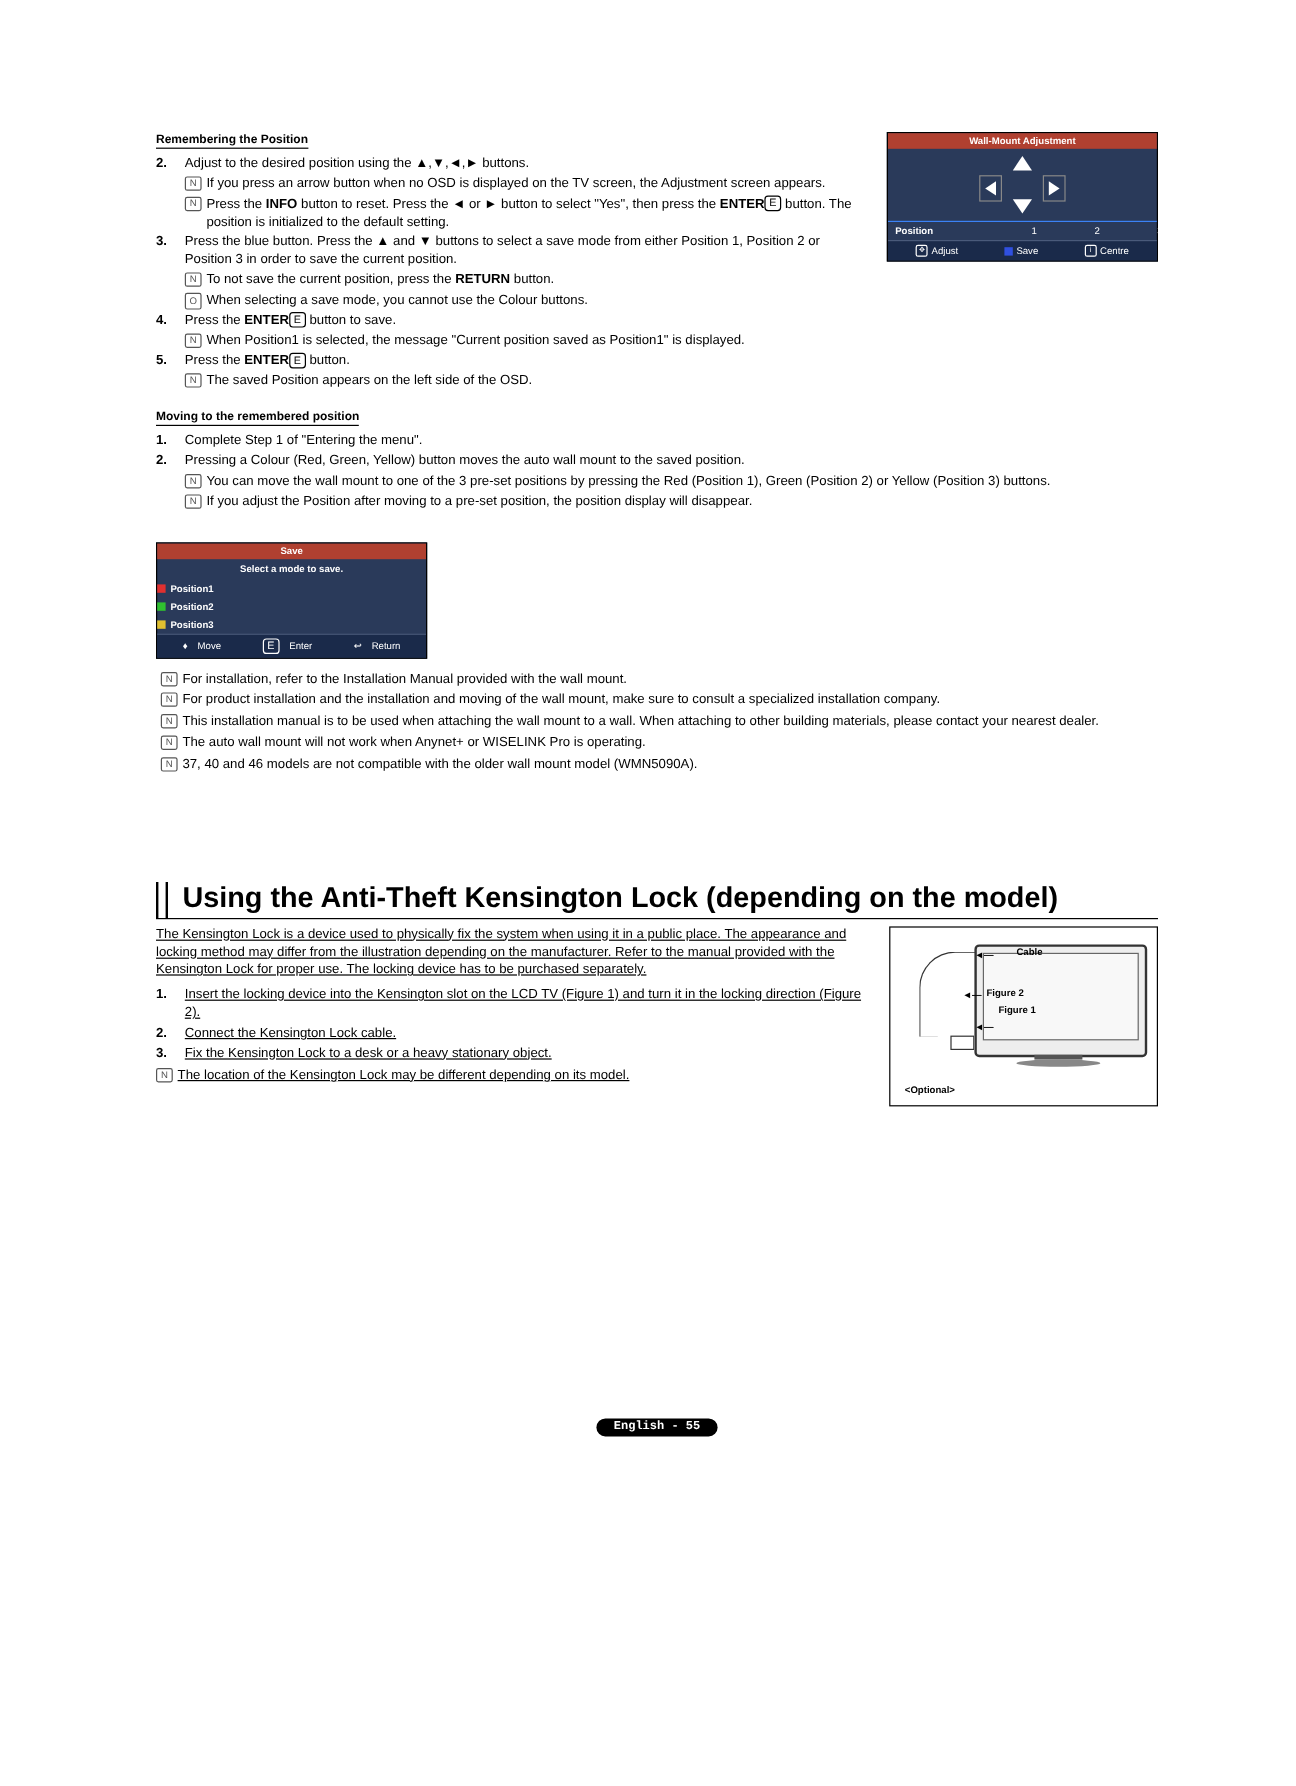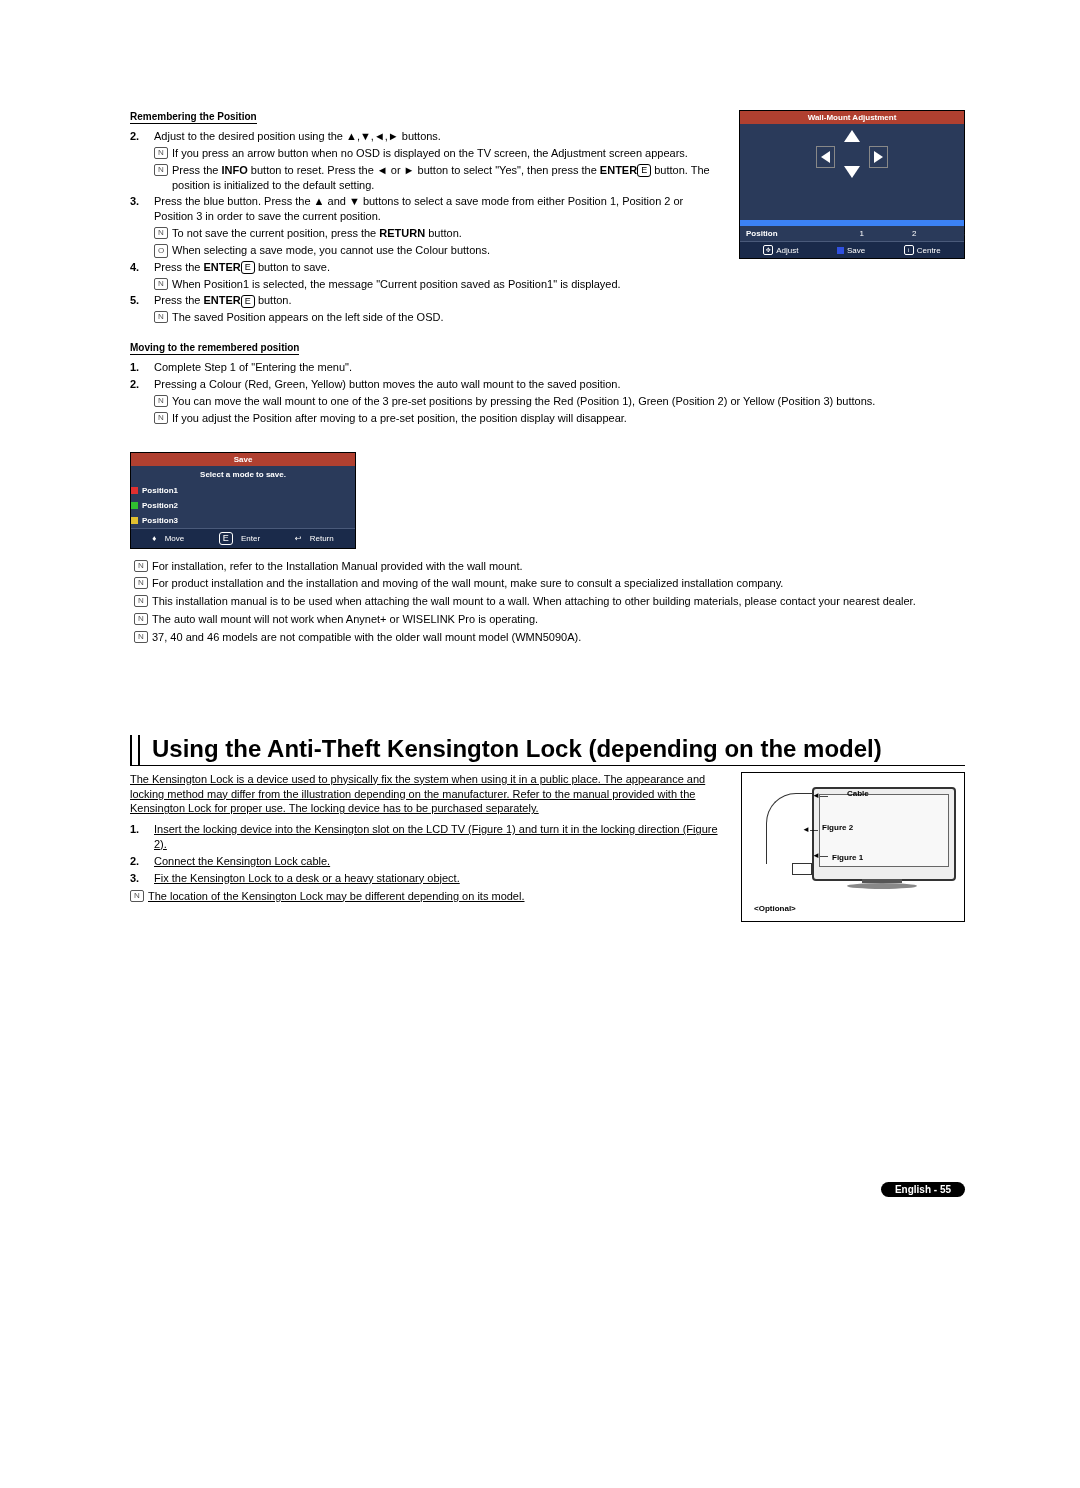--- a/index.html
+++ b/index.html
@@ -51,21 +51,21 @@
   .notes-block li { position: relative; padding-left: 18px; margin-bottom: 3px; line-height: 1.35; }
 
   
   .osd1 { border: 1px solid #000; background: #2a3a5a; color: #fff; font-size: 8px; }
   .osd1-title { background: #b04030; text-align: center; padding: 2px 0; font-size: 8px; font-weight: bold; }
   .osd1-arrows { position: relative; height: 60px; }
   .tri { width: 0; height: 0; position: absolute; }
   .tri.up { border-left: 8px solid transparent; border-right: 8px solid transparent; border-bottom: 12px solid #fff; left: 50%; margin-left: -8px; top: 6px; }
   .tri.down { border-left: 8px solid transparent; border-right: 8px solid transparent; border-top: 12px solid #fff; left: 50%; margin-left: -8px; bottom: 6px; }
   .tri-box { display:inline-block; border:1px solid #888; padding:4px; position:absolute; }
-  .osd1-row { display: flex; align-items: center; gap: 24px; padding: 3px 6px; border-top: 6px solid #3b82f6; margin-top: 36px; }
+  .osd1-row { display: flex; align-items: center; gap: 24px; padding: 3px 6px; border-top: 1px solid #3b82f6; }
   .sq { display: inline-block; width: 7px; height: 7px; }
   .sq.red { background: #e03030; } .sq.green { background: #30c030; } .sq.blue { background: #3050e0; } .sq.yellow { background: #e0c030; }
   .osd1-bar { display: flex; justify-content: space-around; padding: 3px 4px; border-top: 1px solid #4a5a7a; background:#1a2a4a; }
   .bar-item { display: flex; align-items: center; gap: 3px; }
   .bar-icon { display:inline-block; width:8px; height:8px; border:1px solid #fff; border-radius:2px; font-size:6px; text-align:center; line-height:8px; }
 
   
   .osd2 { border: 1px solid #000; background: #2a3a5a; color: #fff; font-size: 8px; margin-top: 4px; }
   .osd2-title { background: #b04030; text-align: center; padding: 2px 0; font-weight: bold; }
   .osd2-sub { text-align: center; padding: 4px 0; font-weight: bold; }
@@ -82,21 +82,21 @@
   .kens-fig { width: 222px; flex-shrink: 0; border: 1px solid #000; position: relative; height: 148px; font-size: 8px; }
   .tv-body { position: absolute; left: 70px; top: 14px; width: 140px; height: 90px; border: 2px solid #333; border-radius: 4px; background:#eee; }
   .tv-screen { position:absolute; left:5px; top:5px; right:5px; bottom:12px; border:1px solid #666; background:#f8f8f8; }
   .tv-stand { position:absolute; left:120px; top:106px; width:40px; height:4px; background:#555; }
   .tv-base { position:absolute; left:105px; top:110px; width:70px; height:6px; background:#888; border-radius:50%; }
   .kens-label { position: absolute; font-weight: bold; }
   .kens-opt { position: absolute; left: 12px; bottom: 8px; font-weight: bold; }
   .cable-curve { position:absolute; left:24px; top:20px; width:50px; height:70px; border:1.5px solid #333; border-right:none; border-bottom:none; border-radius: 30px 0 0 0; }
   .lock-body { position:absolute; left:50px; top:90px; width:18px; height:10px; border:1px solid #333; background:#fff; }
 
-  .footer { text-align: right; margin-top: 260px; }
+  .footer { text-align: center; margin-top: 260px; font-family: Liberation Mono, monospace; }
   .footer-pill { display: inline-block; background: #000; color: #fff; border-radius: 10px; padding: 2px 14px; font-size: 10px; font-weight: bold; }
 </style>
 </head>
 <body>
 
 <div class="page">
 
   <div class="content-row">
     <div class="text-col">
       <div class="section-heading">Remembering the Position</div>
@@ -233,21 +233,21 @@
           <div class="tv-screen"></div>
         </div>
       <div class="tv-stand"></div>
         <div class="tv-base"></div>
       <div class="lock-body"></div>
       <span class="kens-label" style="left:70px; top:18px;">◄—</span>
       <span class="kens-label" style="left:105px; top:16px;">Cable</span>
       <span class="kens-label" style="left:60px; top:52px;">◄—</span>
       <span class="kens-label" style="left:80px; top:50px;">Figure 2</span>
       <span class="kens-label" style="left:70px; top:78px;">◄—</span>
-      <span class="kens-label" style="left:90px; top:80px;">Figure 1</span>
+      <span class="kens-label" style="left:90px; top:64px;">Figure 1</span>
       <span class="kens-opt">&lt;Optional&gt;</span>
     </div>
   </div>
 
   <div class="footer">
     <span class="footer-pill">English - 55</span>
   </div>
 </div>
 
 </body></html>

